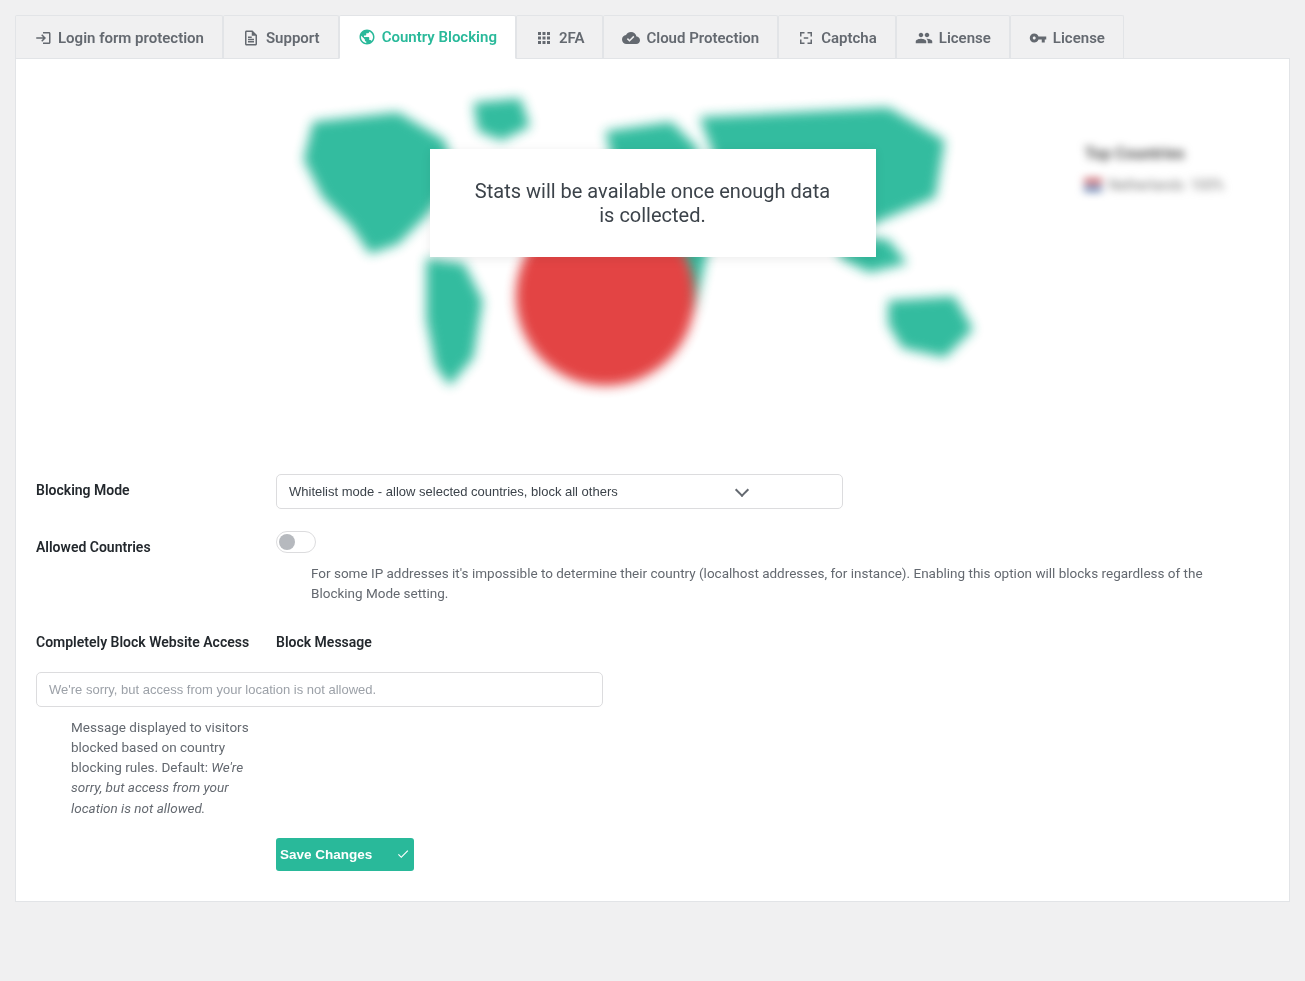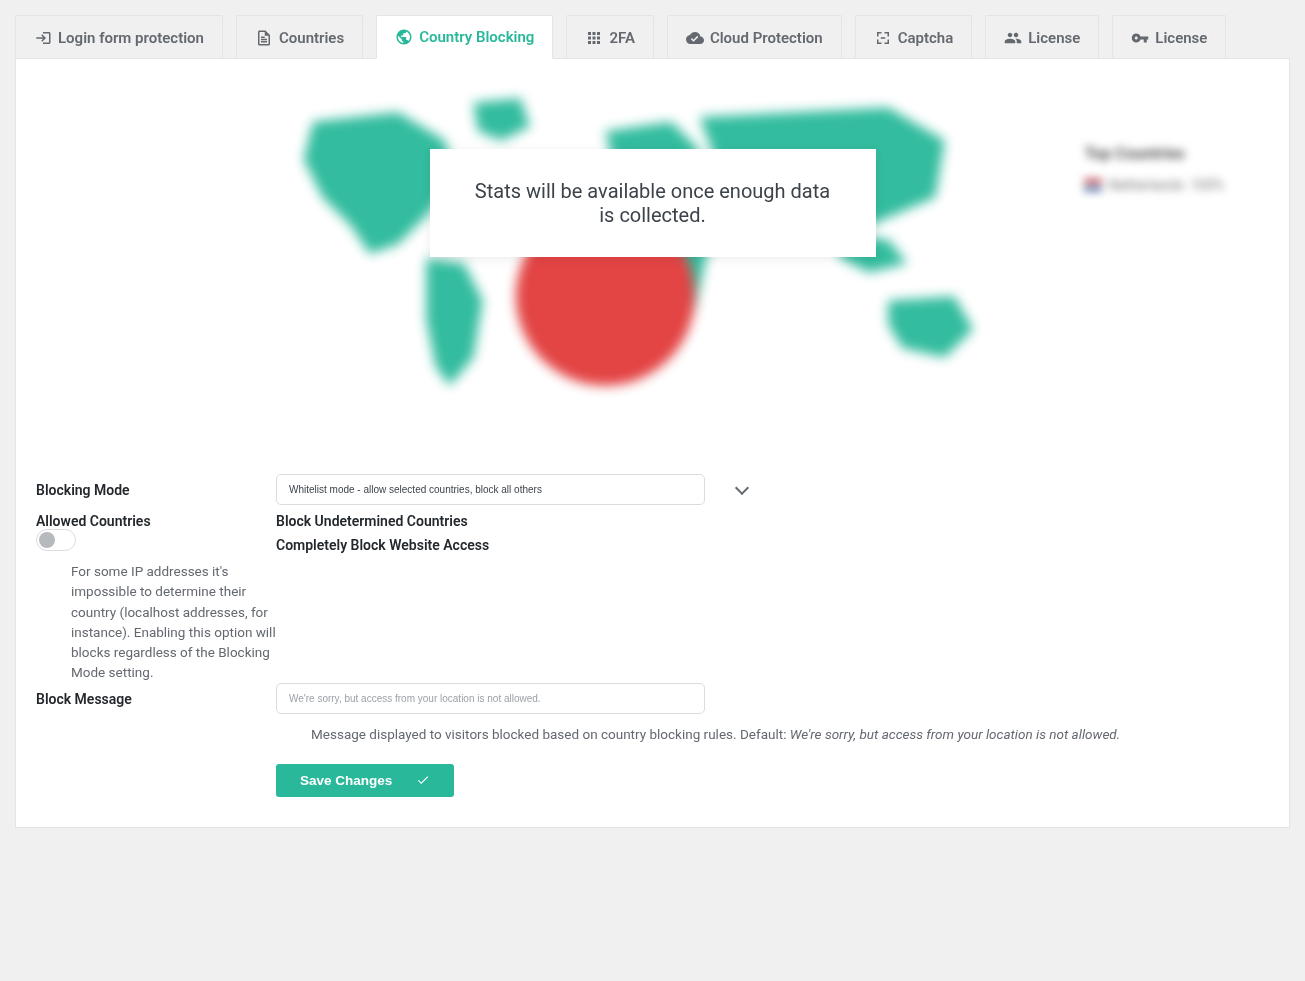--- a/index.html
+++ b/index.html
@@ -5,21 +5,21 @@
   * { box-sizing: border-box; margin: 0; padding: 0; }
   body {
     font-family: -apple-system, BlinkMacSystemFont, "Segoe UI", Roboto, Helvetica, Arial, sans-serif;
     background: #f0f0f1;
     color: #3c434a;
     font-size: 14px;
     padding: 15px;
   }
   .tabs {
     display: flex;
-    gap: 13px;
+    gap: 0;
     margin-bottom: 0;
   }
   .tab {
     display: flex;
     align-items: center;
     gap: 6px;
     padding: 12px 18px;
     background: #f0f0f1;
     border: 1px solid #e2e4e7;
     border-bottom: none;
@@ -100,40 +100,41 @@
     gap: 6px;
   }
   .flag-nl {
     width: 18px; height: 12px;
     background: linear-gradient(to bottom, #ae1c28 33%, #fff 33%, #fff 66%, #21468b 66%);
     display: inline-block;
   }
   .form-table {
     display: grid;
     grid-template-columns: 240px 1fr;
+    row-gap: 22px;
     padding: 0 20px;
     align-items: start;
   }
   .form-label {
     font-weight: 600;
     color: #23282d;
     padding-top: 8px;
     font-size: 14px;
   }
   .select-wrap {
     position: relative;
     width: 485px;
   }
   .select-wrap select,
   .text-input {
-    width: 429px;
+    width: 567px;
     padding: 9px 12px;
     border: 1px solid #dcdcde;
     border-radius: 5px;
-    font-size: 10px;
+    font-size: 13px;
     color: #3c434a;
     background: #fff;
     appearance: none;
   }
   .select-wrap::after {
     content: "";
     position: absolute;
     right: 14px;
     top: 50%;
     width: 8px;
@@ -171,21 +172,21 @@
     border-radius: 50%;
     background: #b6b9be;
   }
   .save-btn {
     display: inline-flex;
     align-items: center;
     gap: 24px;
     background: #29b99a;
     color: #fff;
     border: none;
-    padding: 9px 24px;
+    padding: 9px 4px;
     font-size: 13.5px;
     font-weight: 600;
     border-radius: 3px;
     cursor: pointer;
     margin: 20px 0 0 260px;
   }
   .save-btn .check { width: 14px; height: 14px; fill: #fff; }
 </style>
 </head>
 <body>
@@ -198,21 +199,21 @@
         </svg>
     </span>
     <span>Login form protection</span>
   </div>
   <div class="tab">
     <span class="icon">
       <svg viewBox="0 0 24 24">
           <path d="M14 2H6c-1.1 0-2 .9-2 2v16c0 1.1.9 2 2 2h12c1.1 0 2-.9 2-2V8l-6-6zM6 20V4h7v5h5v11H6zm2-7h8v2H8v-2zm0 3h8v2H8v-2zm0-6h5v2H8v-2z"></path>
         </svg>
     </span>
-    <span>Countries</span>
+    <span>Support</span>
   </div>
   <div class="tab active">
     <span class="icon">
       <svg viewBox="0 0 24 24">
           <path d="M12 2C6.48 2 2 6.48 2 12s4.48 10 10 10 10-4.48 10-10S17.52 2 12 2zm-1 17.93c-3.95-.49-7-3.85-7-7.93 0-.62.08-1.21.21-1.79L9 15v1c0 1.1.9 2 2 2v1.93zm6.9-2.54c-.26-.81-1-1.39-1.9-1.39h-1v-3c0-.55-.45-1-1-1H8v-2h2c.55 0 1-.45 1-1V7h2c1.1 0 2-.9 2-2v-.41c2.93 1.19 5 4.06 5 7.41 0 2.08-.8 3.97-2.1 5.39z"></path>
         </svg>
     </span>
     <span>Country Blocking</span>
   </div>
   <div class="tab">
@@ -306,21 +307,20 @@
     <div>
       <div class="select-wrap">
         <select>
           <option>Whitelist mode - allow selected countries, block all others</option>
         </select>
       </div>
     </div>
 
     <div class="form-label">Allowed Countries</div>
 
-    <div class="form-label">Block Undetermined Countries</div>
     <div>
       <div class="toggle">
         <div class="knob"></div>
       </div>
       <div class="help">For some IP addresses it's impossible to determine their country (localhost addresses, for instance). Enabling this option will blocks regardless of the Blocking Mode setting.</div>
     </div>
 
     <div class="form-label">Completely Block Website Access</div>
 
     <div class="form-label">Block Message</div>

